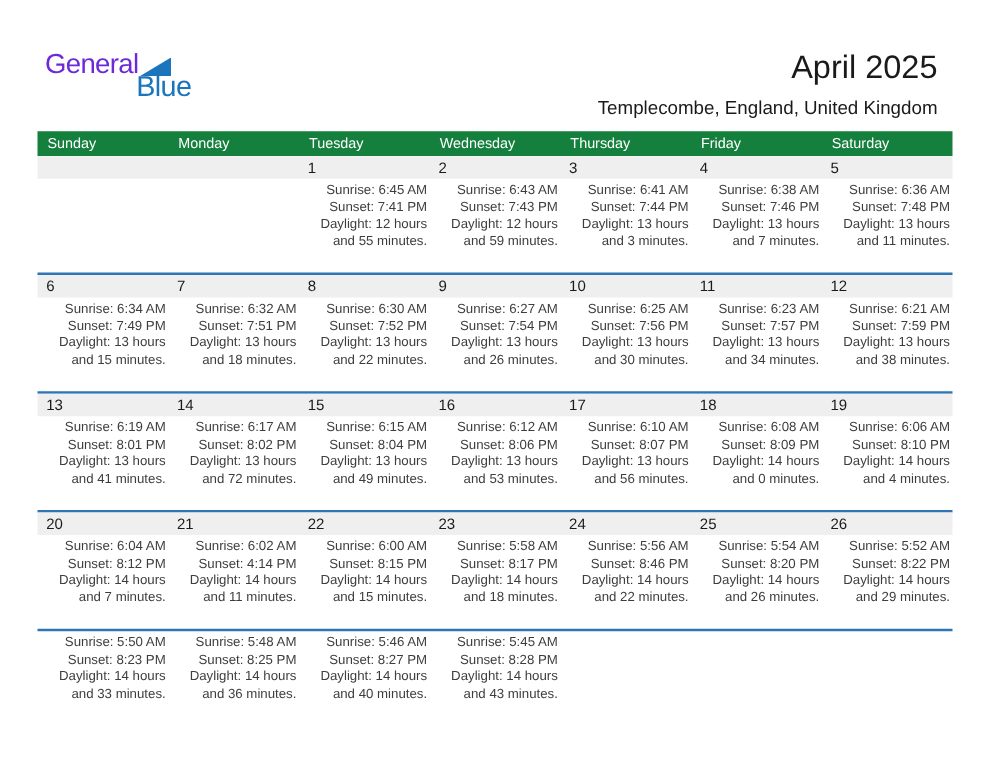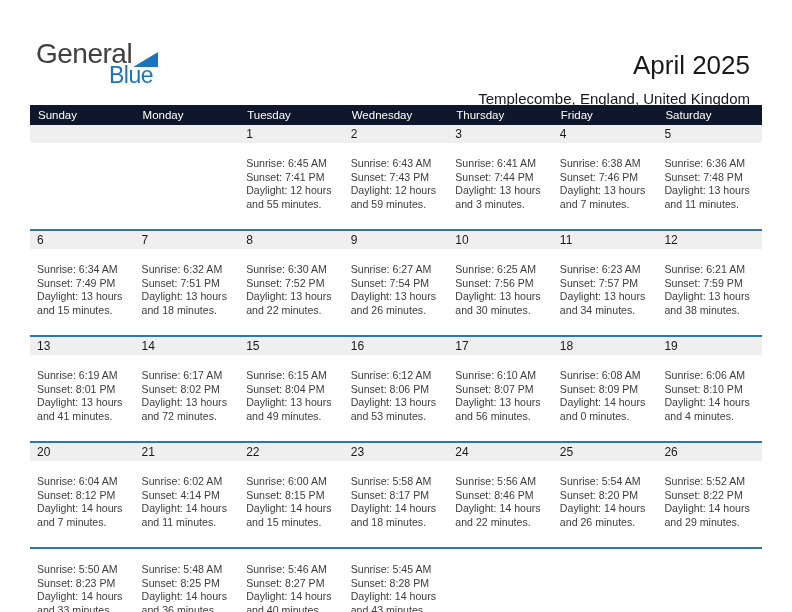--- a/index.html
+++ b/index.html
@@ -12,64 +12,64 @@
   }
   .page { position: absolute; inset: 0; }
 
   
   .logo {
     position: absolute; left: 36px; top: 40px;
     line-height: 1;
   }
   .logo-line1 { display: flex; align-items: flex-end; }
   .logo-general {
-    font-size: 28px; letter-spacing: -0.5px; color: #404040;
+    font-size: 22px; letter-spacing: -0.5px; color: #6d28d9;
   }
   .logo-triangle {
     display: inline-block;
     width: 25px; height: 15px;
     background: #1b75bc;
     clip-path: polygon(0 100%, 100% 0, 100% 100%);
     margin-left: 1px; margin-bottom: 1px;
   }
   .logo-blue {
     font-size: 23px; letter-spacing: -0.5px; color: #1b75bc;
     margin-left: 73px; margin-top: -4px;
   }
 
   .titles {
-    position: absolute; right: 42px; top: 50px; text-align: right;
+    position: absolute; right: 42px; top: 38px; text-align: right;
   }
   .month-title { font-size: 26px; color: #1a1a1a; }
   .location { font-size: 15px; color: #1a1a1a; margin-top: 9px; }
 
   
   .cal {
     position: absolute; left: 30px; top: 105px; width: 732px;
   }
   .cal-head {
     display: grid; grid-template-columns: repeat(7, 1fr);
-    background: #0f172a; height: 20px;
+    background: #15803d; height: 20px;
   }
   .cal-head > div {
     color: #ffffff; font-size: 11.5px; line-height: 20px;
     padding-left: 8px; overflow: hidden; white-space: nowrap;
   }
   .week-row { background: #ffffff; }
   .week-row.divided { border-top: 2px solid #2e75b6; }
   .band {
     display: grid; grid-template-columns: repeat(7, 1fr);
     background: #efefef; height: 18px;
   }
   .day-num {
     font-size: 12px; color: #1a1a1a; line-height: 18px; padding-left: 7px;
   }
   .week-body {
     display: grid; grid-template-columns: repeat(7, 1fr);
-    padding-top: 14px; padding-bottom: 16px; min-height: 56px;
+    padding-top: 3px; padding-bottom: 16px; min-height: 56px; text-align: right;
   }
   .day-cell { padding-left: 7px; padding-right: 2px; }
   .day-line {
     font-size: 10.6px; color: #3d3d3d; line-height: 13.5px;
     white-space: nowrap;
   }
 </style>
 </head>
 <body>
 

